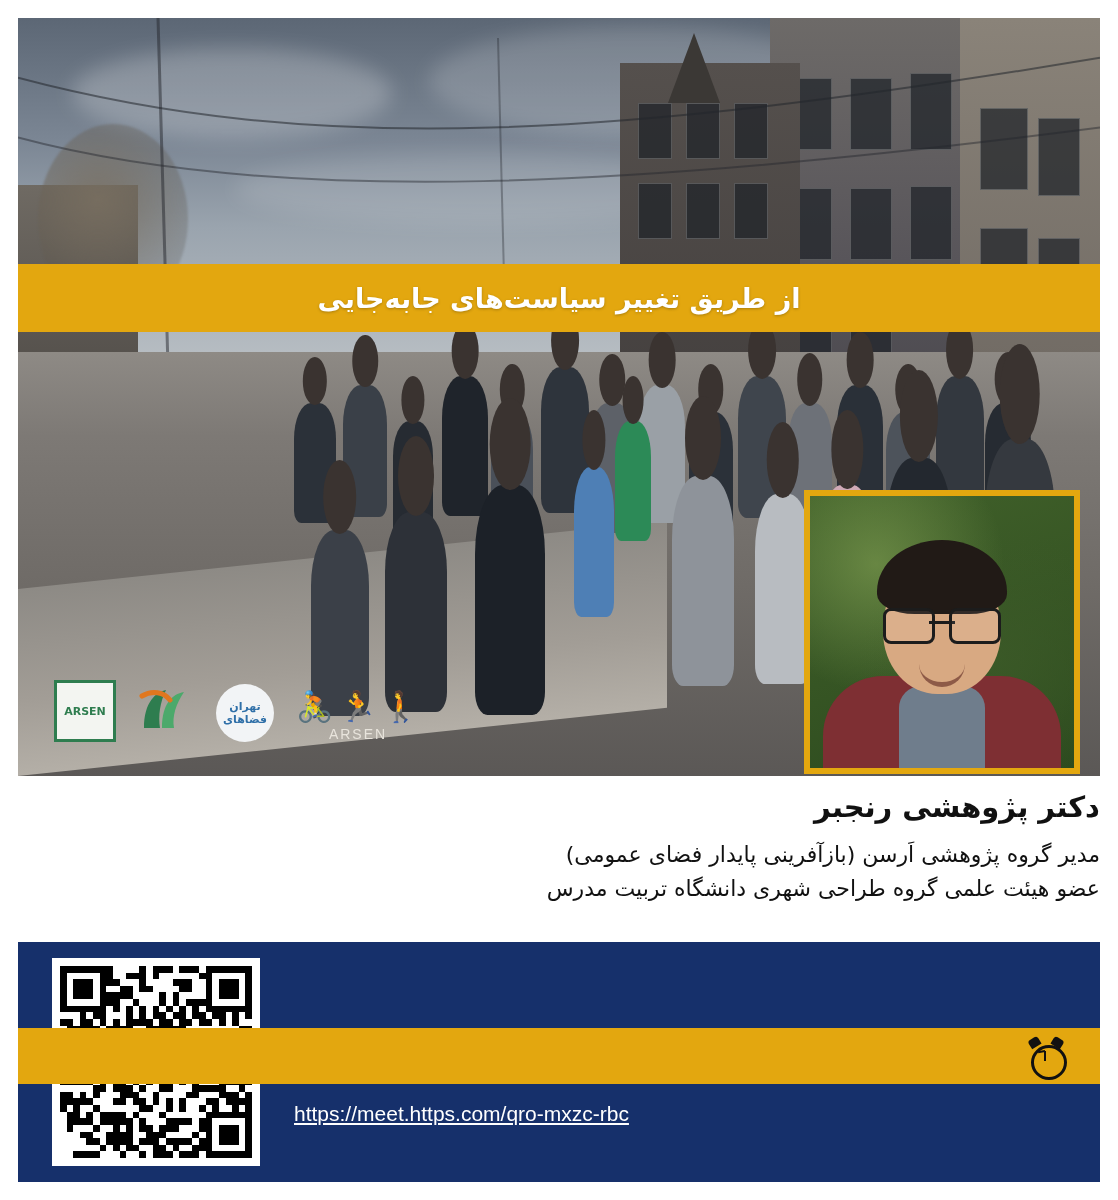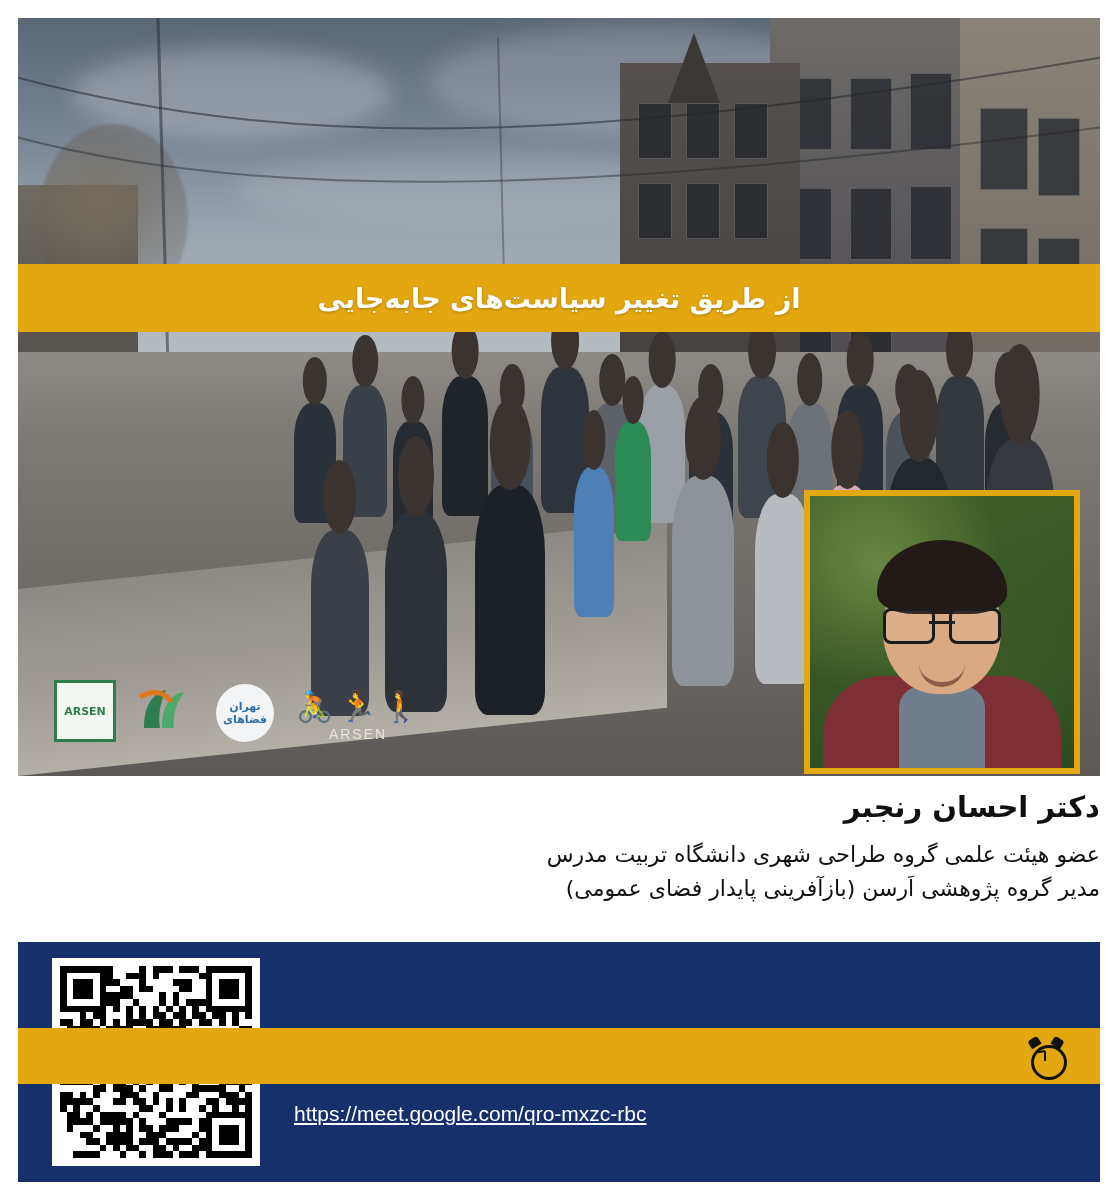--- a/index.html
+++ b/index.html
@@ -513,23 +513,23 @@
           <path d="M4 14 C14 8, 26 10, 32 18" stroke="#e0771f" stroke-width="5" fill="none" stroke-linecap="round"></path>
         </svg>
       </div>
       <div class="logo-box">
         <div class="logo-green">ARSEN</div>
       </div>
     </div>
   </div>
 
   <div class="speaker">
-    <div class="speaker-name">دکتر احسان رنجبر</div>
+    <div class="speaker-name">دکتر پژوهشی رنجبر</div>
+    <div class="speaker-role">مدیر گروه پژوهشی اَرسن (بازآفرینی پایدار فضای عمومی)</div>
     <div class="speaker-role">عضو هیئت علمی گروه طراحی شهری دانشگاه تربیت مدرس</div>
-    <div class="speaker-role">مدیر گروه پژوهشی اَرسن (بازآفرینی پایدار فضای عمومی)</div>
   </div>
 
   <div class="footer">
 
     <div class="qr">
       <div class="qr-grid" id="qr-grid">
           <i></i>
           <i></i>
           <i></i>
           <i></i>
@@ -1376,16 +1376,16 @@
     <div class="time-band">
       <div class="alarm-icon">
         <div class="alarm-bell l"></div>
         <div class="alarm-bell r"></div>
         <div class="alarm-body"></div>
         <div class="alarm-hand"></div>
         <div class="alarm-hand h2"></div>
       </div>
     </div>
 
-    <a class="meet-link" href="#">https://meet.google.com/qro-mxzc-rbc</a>
+    <a class="meet-link" href="#">https://meet.https.com/qro-mxzc-rbc</a>
   </div>
 
 </div>
 
 </body></html>

